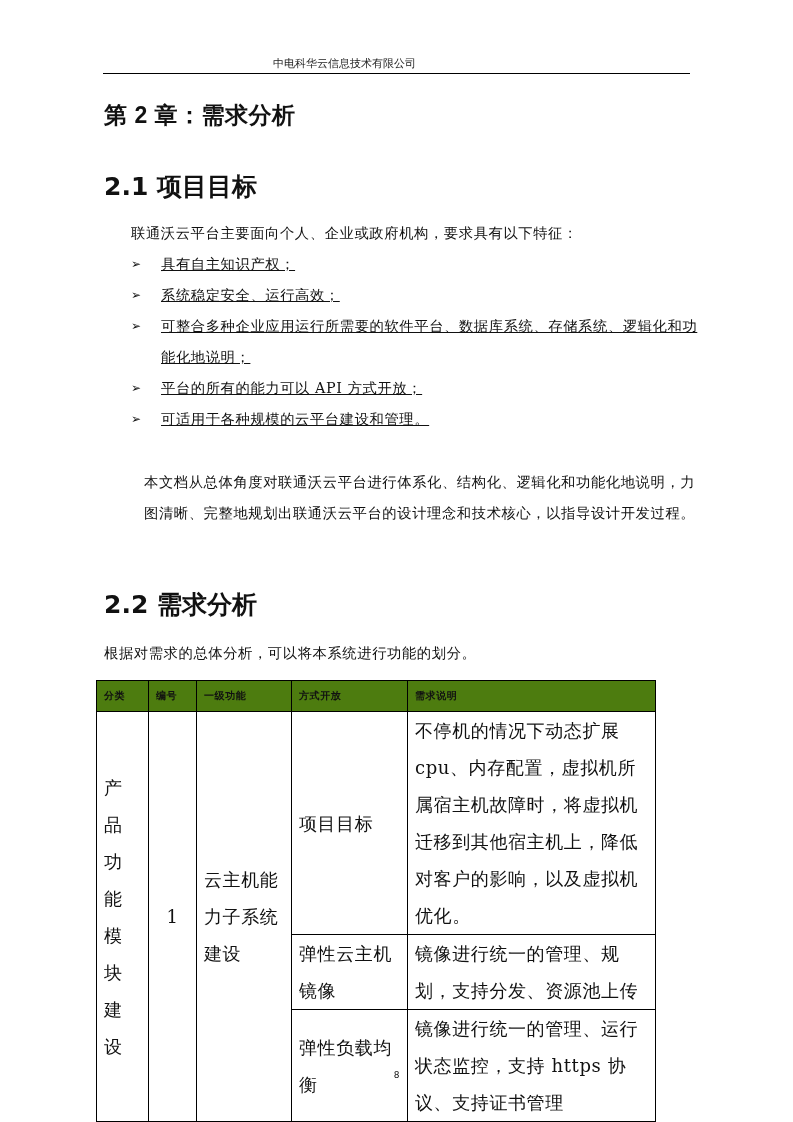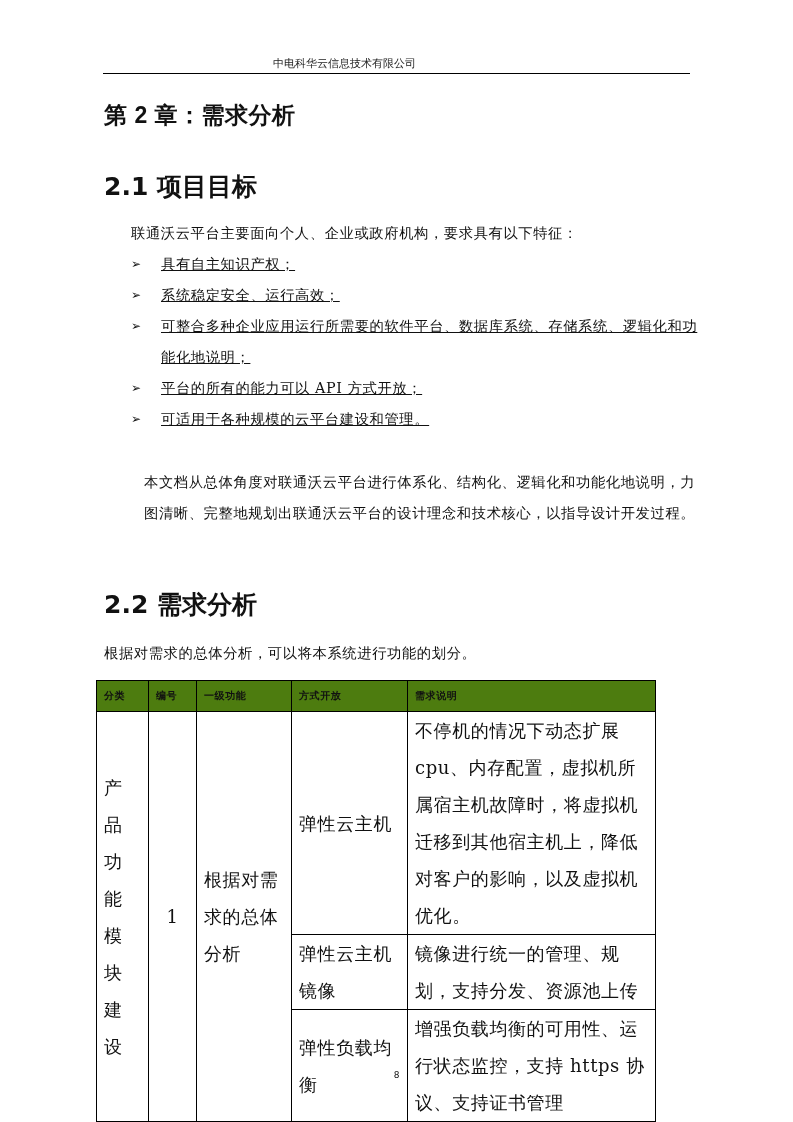--- a/index.html
+++ b/index.html
@@ -78,28 +78,28 @@
       <th>编号</th>
       <th>一级功能</th>
       <th>方式开放</th>
       <th>需求说明</th>
     </tr>
   </thead>
   <tbody>
     <tr style="height:157px;">
       <td rowspan="3">产品功能模块建设</td>
       <td rowspan="3" class="center">1</td>
-      <td rowspan="3">根据对需求的总体分析</td>
-      <td>弹性云主机</td>
+      <td rowspan="3">云主机能力子系统建设</td>
+      <td>项目目标</td>
       <td>不停机的情况下动态扩展 cpu、内存配置，虚拟机所属宿主机故障时，将虚拟机迁移到其他宿主机上，降低对客户的影响，以及虚拟机优化。</td>
     </tr>
     <tr style="height:63px;">
       <td>弹性云主机镜像</td>
       <td>镜像进行统一的管理、规划，支持分发、资源池上传</td>
     </tr>
     <tr style="height:93px;">
       <td>弹性负载均衡</td>
-      <td>增强负载均衡的可用性、运行状态监控，支持 https 协议、支持证书管理</td>
+      <td>镜像进行统一的管理、运行状态监控，支持 https 协议、支持证书管理</td>
     </tr>
   </tbody>
 </table>
 
 <div class="page-number">8</div>
 
 </body></html>

